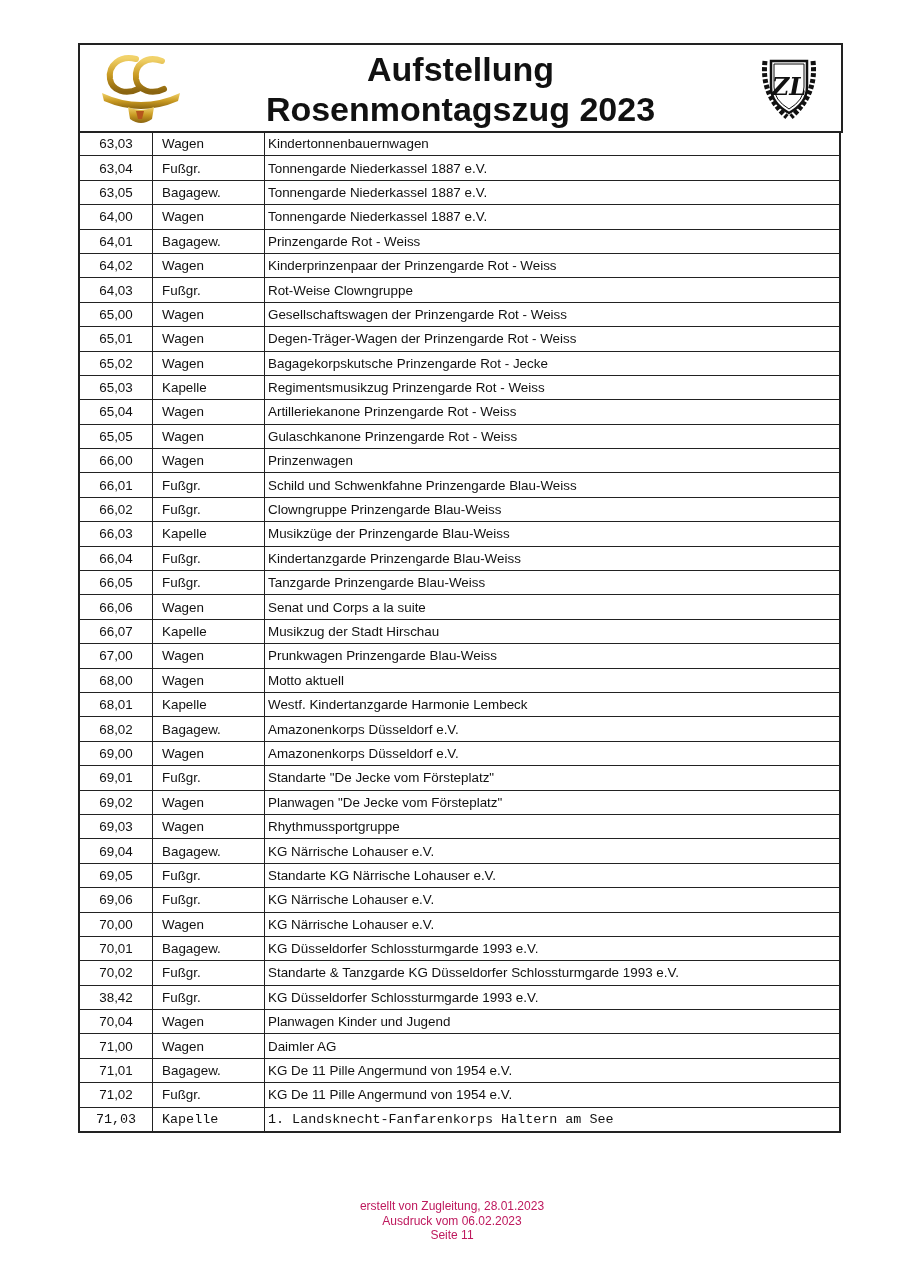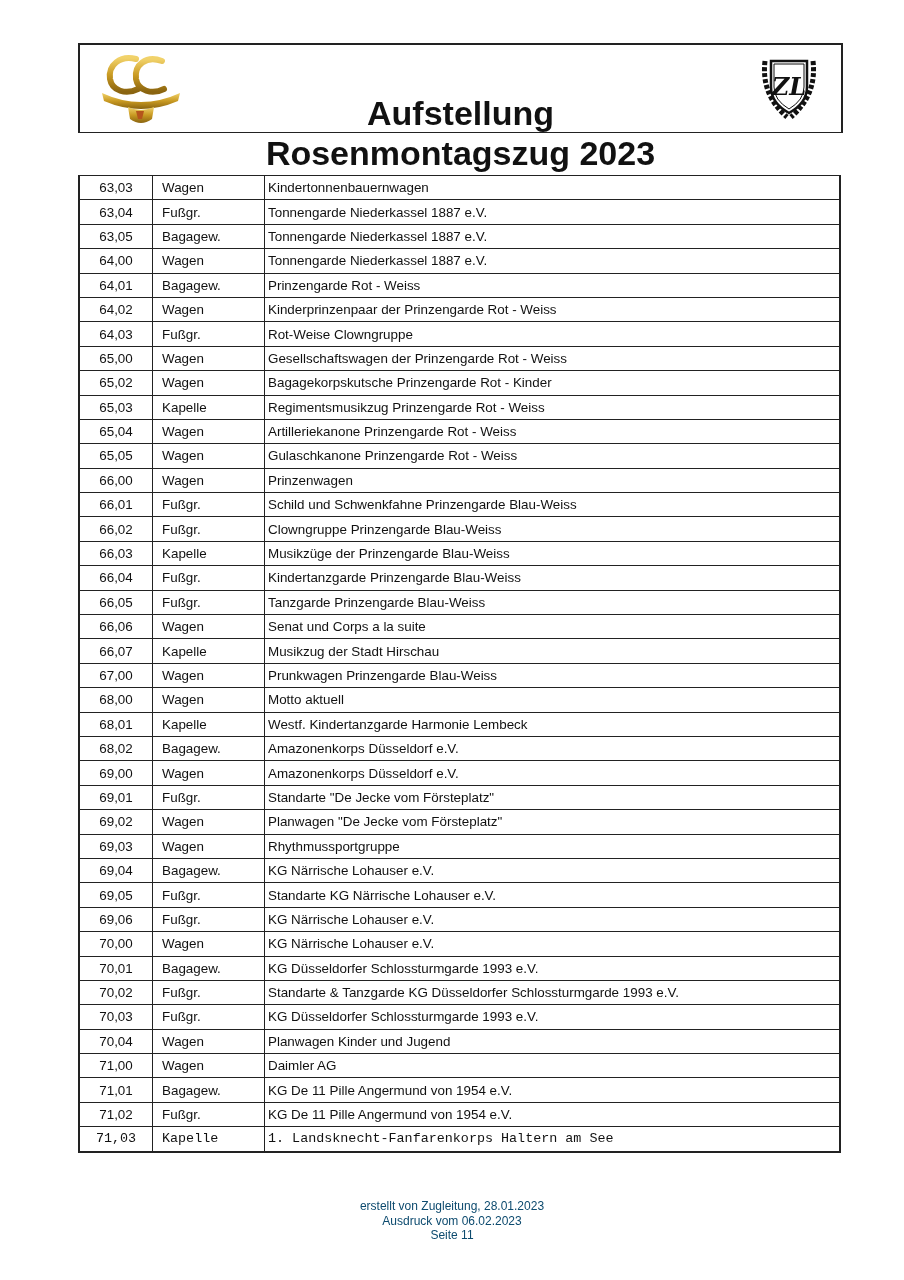--- a/index.html
+++ b/index.html
@@ -1,34 +1,34 @@
 <!DOCTYPE html>
 <html><head>
   <meta charset="utf-8">
   <style>
     html, body { margin: 0; padding: 0; background: #ffffff; }
     body { width: 904px; height: 1280px; position: relative; overflow: hidden;
            font-family: "Liberation Sans", sans-serif; color: #111; }
     .header { position: absolute; left: 78px; top: 43px; width: 761px; height: 87px;
               border: 2px solid #222; border-bottom: 1px solid #222; box-sizing: content-box; }
     .title { position: absolute; left: 0; right: 0; top: 4px; text-align: center;
-             font-weight: bold; font-size: 34px; line-height: 40px; color: #111; margin-top: 44px; }
+             font-weight: bold; font-size: 34px; line-height: 40px; color: #111; }
     .logo-left { position: absolute; left: 18px; top: 6px; width: 86px; height: 76px; }
     .logo-right { position: absolute; right: 20px; top: 10px; width: 64px; height: 66px; text-align: center; }
     table.list { position: absolute; left: 78px; top: 131px; width: 763px;
-                 border-collapse: collapse; table-layout: fixed; margin-top: 44px; }
+                 border-collapse: collapse; table-layout: fixed; }
     table.list td { border: 1.5px solid #222; height: 23.4px; padding: 0 3px;
                     font-size: 13.4px; line-height: 23px; white-space: nowrap; overflow: hidden; }
     table.list td.num { width: 66px; text-align: center; }
     table.list td.typ { width: 99px; padding-left: 9px; }
     table.list tr:last-child td { border-bottom: 2px solid #222; font-family: Liberation Mono, monospace; }
     table.list td:first-child { border-left: 2px solid #222; }
     table.list td:last-child { border-right: 2px solid #222; }
     .footer { position: absolute; left: 0; right: 0; top: 1199px; text-align: center;
-              font-size: 12px; line-height: 14.5px; color: #0c4a6e; }
+              font-size: 12px; line-height: 14.5px; color: #be185d; }
   </style>
 </head>
 <body>
 
 <div class="header">
   <div class="logo-left">
     <svg width="86" height="76" viewBox="0 0 86 76">
       <defs>
         <linearGradient id="gold" x1="0" y1="0" x2="0" y2="1">
           <stop offset="0" stop-color="#f1d26a"></stop>
@@ -94,23 +94,28 @@
         <td class="num">64,03</td>
         <td class="typ">Fußgr.</td>
         <td class="nm">Rot-Weise Clowngruppe</td>
       </tr>
       <tr>
         <td class="num">65,00</td>
         <td class="typ">Wagen</td>
         <td class="nm">Gesellschaftswagen der Prinzengarde Rot - Weiss</td>
       </tr>
       <tr>
+        <td class="num">65,01</td>
+        <td class="typ">Wagen</td>
+        <td class="nm">Degen-Träger-Wagen der Prinzengarde Rot - Weiss</td>
+      </tr>
+      <tr>
         <td class="num">65,02</td>
         <td class="typ">Wagen</td>
-        <td class="nm">Bagagekorpskutsche Prinzengarde Rot - Kinder</td>
+        <td class="nm">Bagagekorpskutsche Prinzengarde Rot - Jecke</td>
       </tr>
       <tr>
         <td class="num">65,03</td>
         <td class="typ">Kapelle</td>
         <td class="nm">Regimentsmusikzug Prinzengarde Rot - Weiss</td>
       </tr>
       <tr>
         <td class="num">65,04</td>
         <td class="typ">Wagen</td>
         <td class="nm">Artilleriekanone Prinzengarde Rot - Weiss</td>
@@ -224,21 +229,21 @@
         <td class="num">70,01</td>
         <td class="typ">Bagagew.</td>
         <td class="nm">KG Düsseldorfer Schlossturmgarde 1993 e.V.</td>
       </tr>
       <tr>
         <td class="num">70,02</td>
         <td class="typ">Fußgr.</td>
         <td class="nm">Standarte &amp; Tanzgarde KG Düsseldorfer Schlossturmgarde 1993 e.V.</td>
       </tr>
       <tr>
-        <td class="num">70,03</td>
+        <td class="num">38,42</td>
         <td class="typ">Fußgr.</td>
         <td class="nm">KG Düsseldorfer Schlossturmgarde 1993 e.V.</td>
       </tr>
       <tr>
         <td class="num">70,04</td>
         <td class="typ">Wagen</td>
         <td class="nm">Planwagen Kinder und Jugend</td>
       </tr>
       <tr>
         <td class="num">71,00</td>

